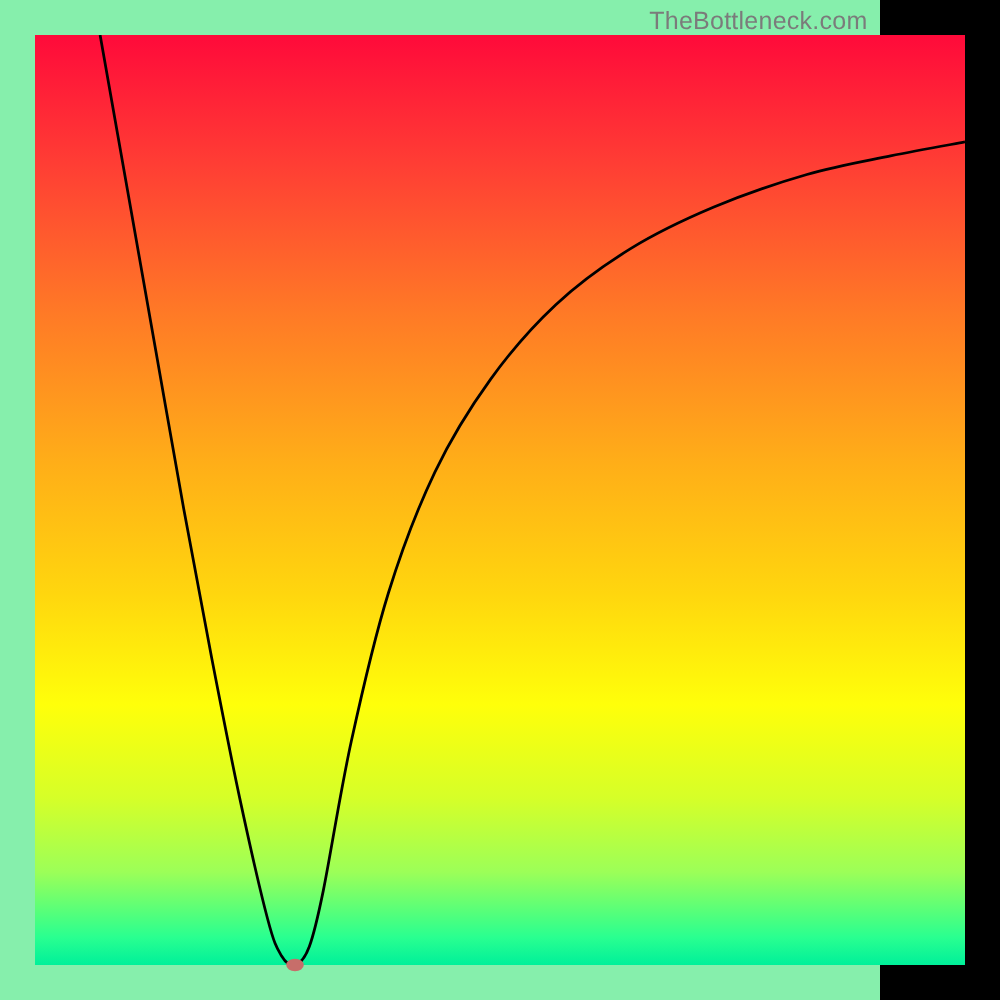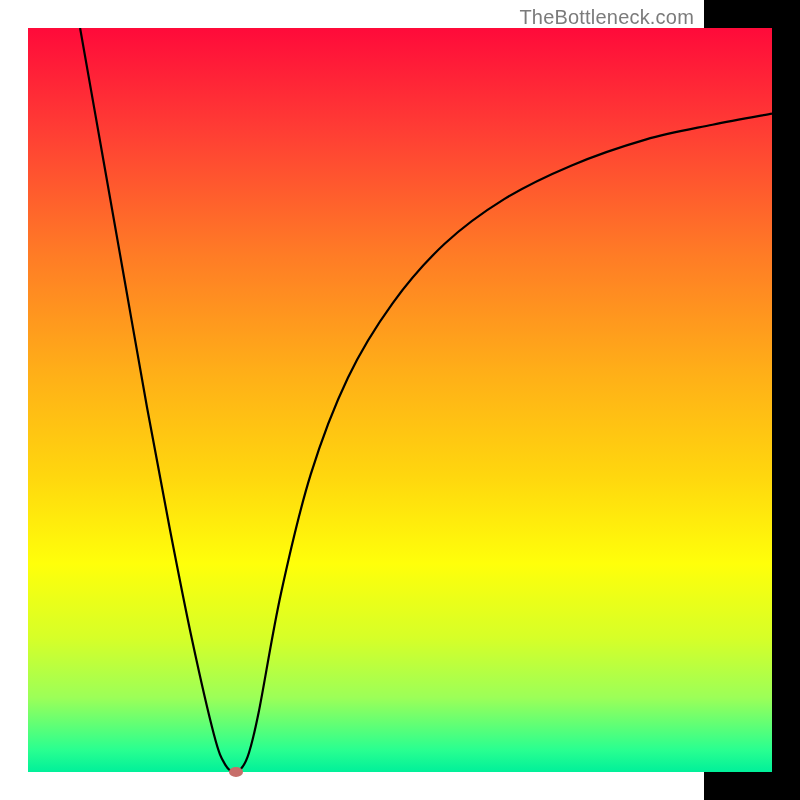--- a/index.html
+++ b/index.html
@@ -1,21 +1,21 @@
 <!DOCTYPE html>
 <html><head>
 <meta charset="utf-8">
 <style>
   * { margin: 0; padding: 0; box-sizing: border-box; }
   html, body { width: 800px; height: 800px; overflow: hidden; background: #000; }
   .stage {
     position: relative;
     width: 704px;
     height: 800px;
-    background: #ffffff;
+    background: #86efac;
   }
   .plot-area {
     position: absolute;
     left: 28px;
     top: 28px;
     width: 744px;
     height: 744px;
     background: linear-gradient(to bottom,
       #ff0a3a 0%,
       #ff3e34 14%,

